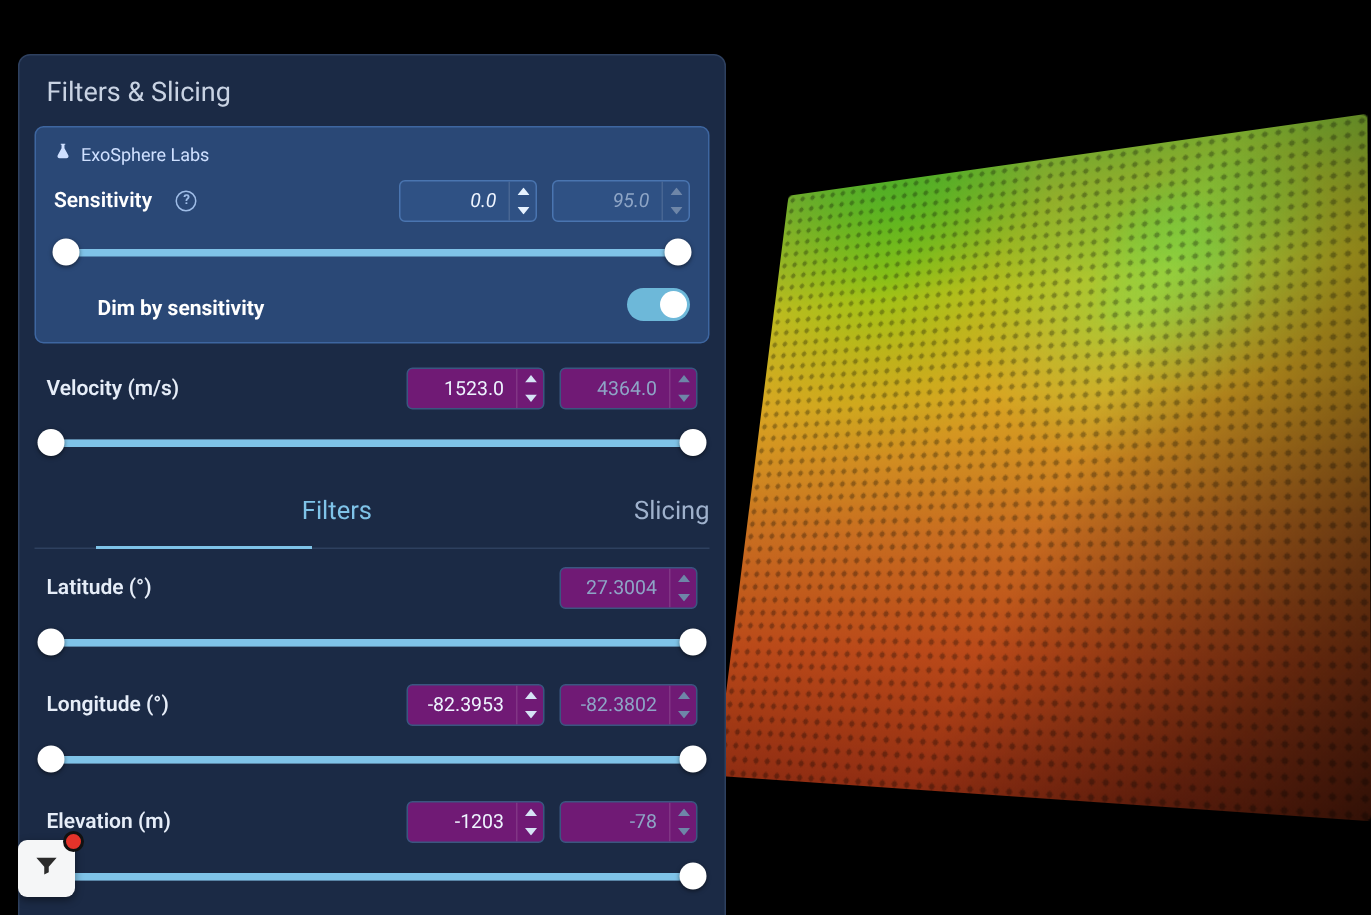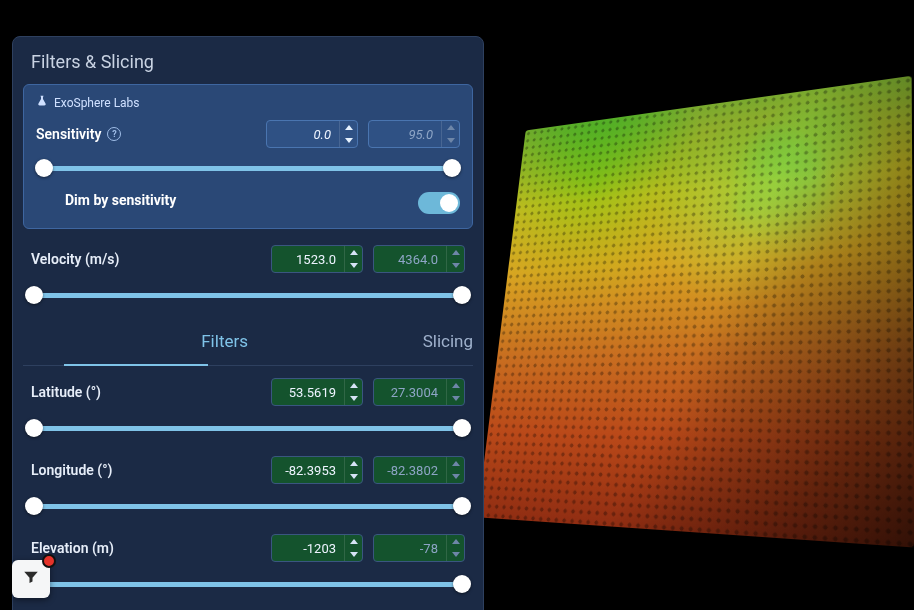--- a/index.html
+++ b/index.html
@@ -58,28 +58,28 @@
     margin: 0 10px 8px;
     background: #2a4876;
     border: 1px solid #3e66a0;
     border-radius: 6px;
     padding: 10px 12px 14px;
   }
   .brand-row { display: flex; align-items: center; gap: 6px; font-size: 12px; color: #cfe0ff; margin-bottom: 10px; }
   .brand-row svg { width: 12px; height: 12px; }
 
   .row { display: flex; align-items: center; gap: 10px; }
-  .row-label { font-size: 14px; font-weight: 600; color: #fff; display: flex; align-items: center; gap: 6px; }
+  .row-label { font-size: 14px; font-weight: 600; color: #fff; display: flex; align-items: center; gap: 16px; }
   .help-icon { width: 14px; height: 14px; border-radius: 50%; border: 1.4px solid #9fbde7; color: #9fbde7; font-size: 9px; font-weight: 700; display: inline-flex; align-items: center; justify-content: center; }
 
   .spacer { flex: 1; }
 
   .numbox {
     display: flex; align-items: stretch;
-    background: #14532d; border: 1px solid #3a5680; border-radius: 4px;
+    background: #701a75; border: 1px solid #3a5680; border-radius: 4px;
     height: 28px; overflow: hidden;
   }
   .sens-block .numbox { background: #2f5184; border-color: #4a75b0; font-style: italic; }
   .numbox .val {
     width: 72px; text-align: right; padding: 0 8px;
     font-size: 13px; color: #eef4ff; display: flex; align-items: center; justify-content: flex-end;
     font-variant-numeric: tabular-nums;
   }
   .numbox .steppers {
     width: 18px; display: flex; flex-direction: column;
@@ -102,21 +102,21 @@
   .range .fill {
     position: absolute; top: 50%; height: 5px; margin-top: -2.5px;
     background: #7fc3e8; border-radius: 3px;
   }
   .range .knob {
     position: absolute; top: 50%; width: 18px; height: 18px; margin-top: -9px; margin-left: -9px;
     background: #fff; border-radius: 50%; box-shadow: 0 1px 3px rgba(0,0,0,0.5);
   }
 
   
-  .dim-row { display: flex; align-items: flex-start; justify-content: space-between; margin-top: 14px; padding-left: 29px; }
+  .dim-row { display: flex; align-items: flex-end; justify-content: space-between; margin-top: 14px; padding-left: 29px; }
   .dim-row .lbl { font-size: 14px; font-weight: 700; color: #fff; }
   .toggle {
     width: 42px; height: 22px; background: #6db8d9; border-radius: 11px; position: relative;
   }
   .toggle .dot { position: absolute; top: 2px; right: 2px; width: 18px; height: 18px; background: #fff; border-radius: 50%; }
 
   
   .section { padding: 8px 18px 0; }
   .section .hdr { display: flex; align-items: center; gap: 10px; }
   .section .hdr .row-label { color: #e6edf8; font-weight: 600; }
@@ -258,35 +258,20 @@
 
     <div class="tabs">
       <div class="tab active">Filters</div>
       <div class="tab">Slicing</div>
     </div>
 
     <div class="section">
       <div class="hdr">
         <span class="row-label">Latitude (°)</span>
         <span class="spacer"></span>
-        <div class="numbox">
-          <span class="val">53.5619</span>
-          <span class="steppers">
-            <span class="step">
-                <svg viewBox="0 0 8 5">
-                  <path fill="#d6e3f5" d="M4 0l4 5H0z"></path>
-                </svg>
-              </span>
-            <span class="step">
-                <svg viewBox="0 0 8 5">
-                  <path fill="#d6e3f5" d="M4 5L0 0h8z"></path>
-                </svg>
-              </span>
-          </span>
-        </div>
         <div class="numbox dim">
           <span class="val">27.3004</span>
           <span class="steppers">
             <span class="step">
                 <svg viewBox="0 0 8 5">
                   <path fill="#7f97b8" d="M4 0l4 5H0z"></path>
                 </svg>
               </span>
             <span class="step">
                 <svg viewBox="0 0 8 5">

